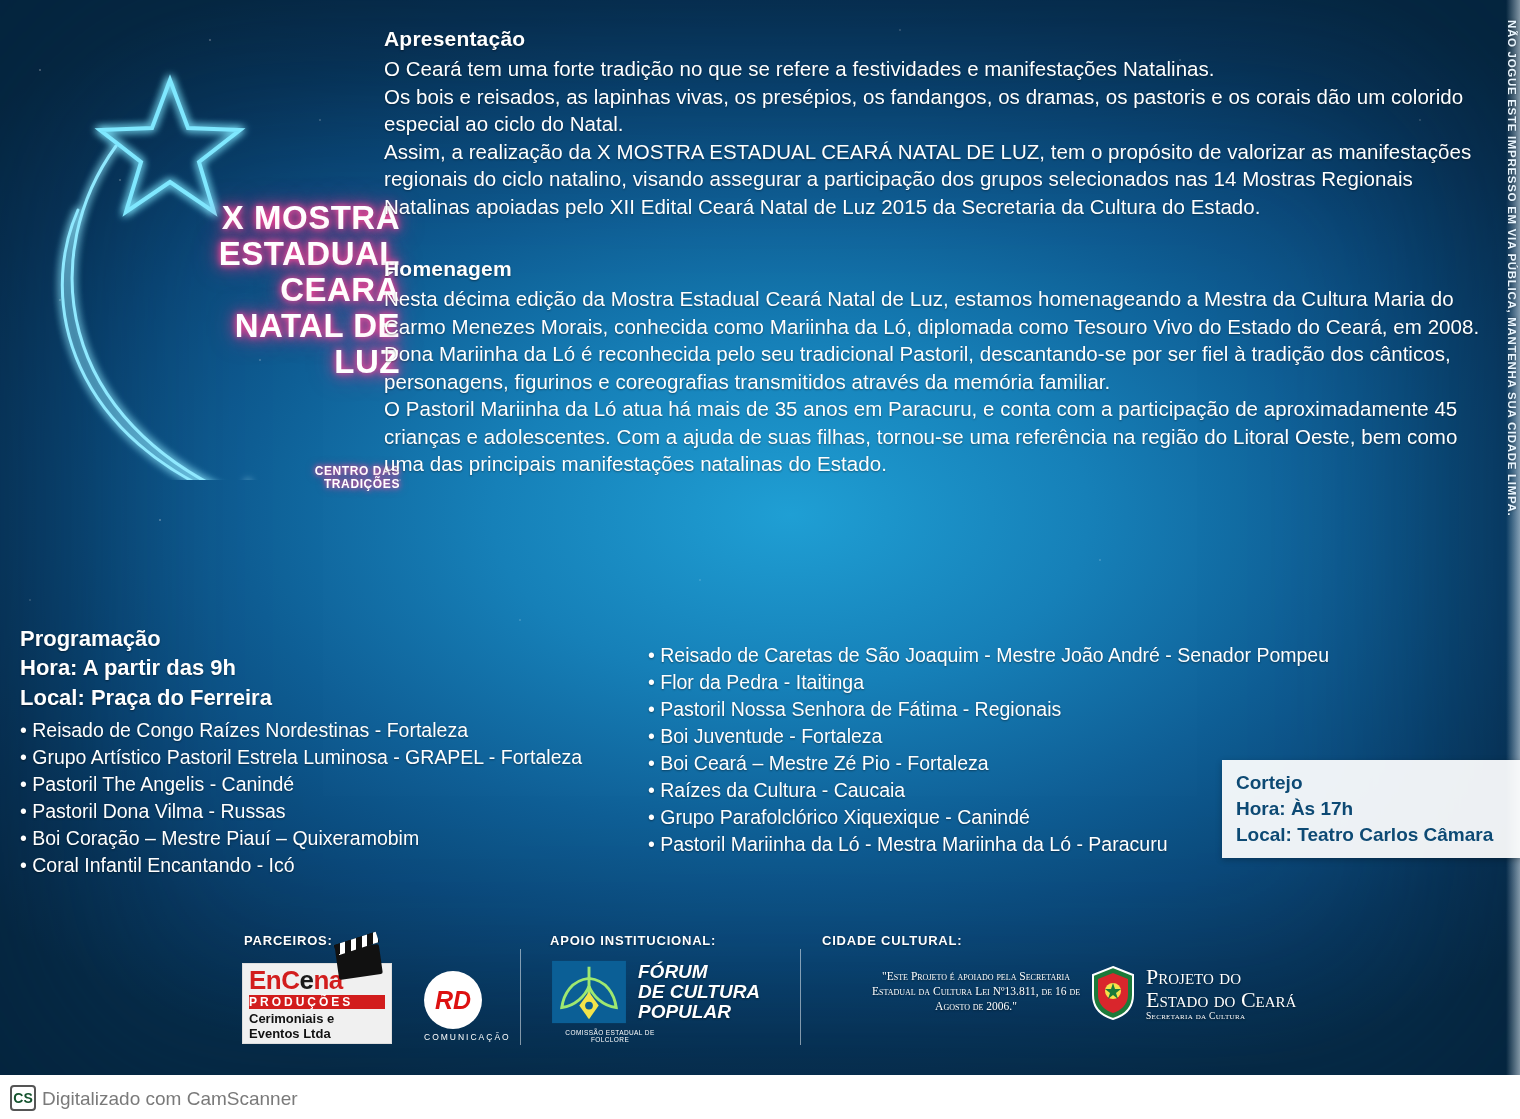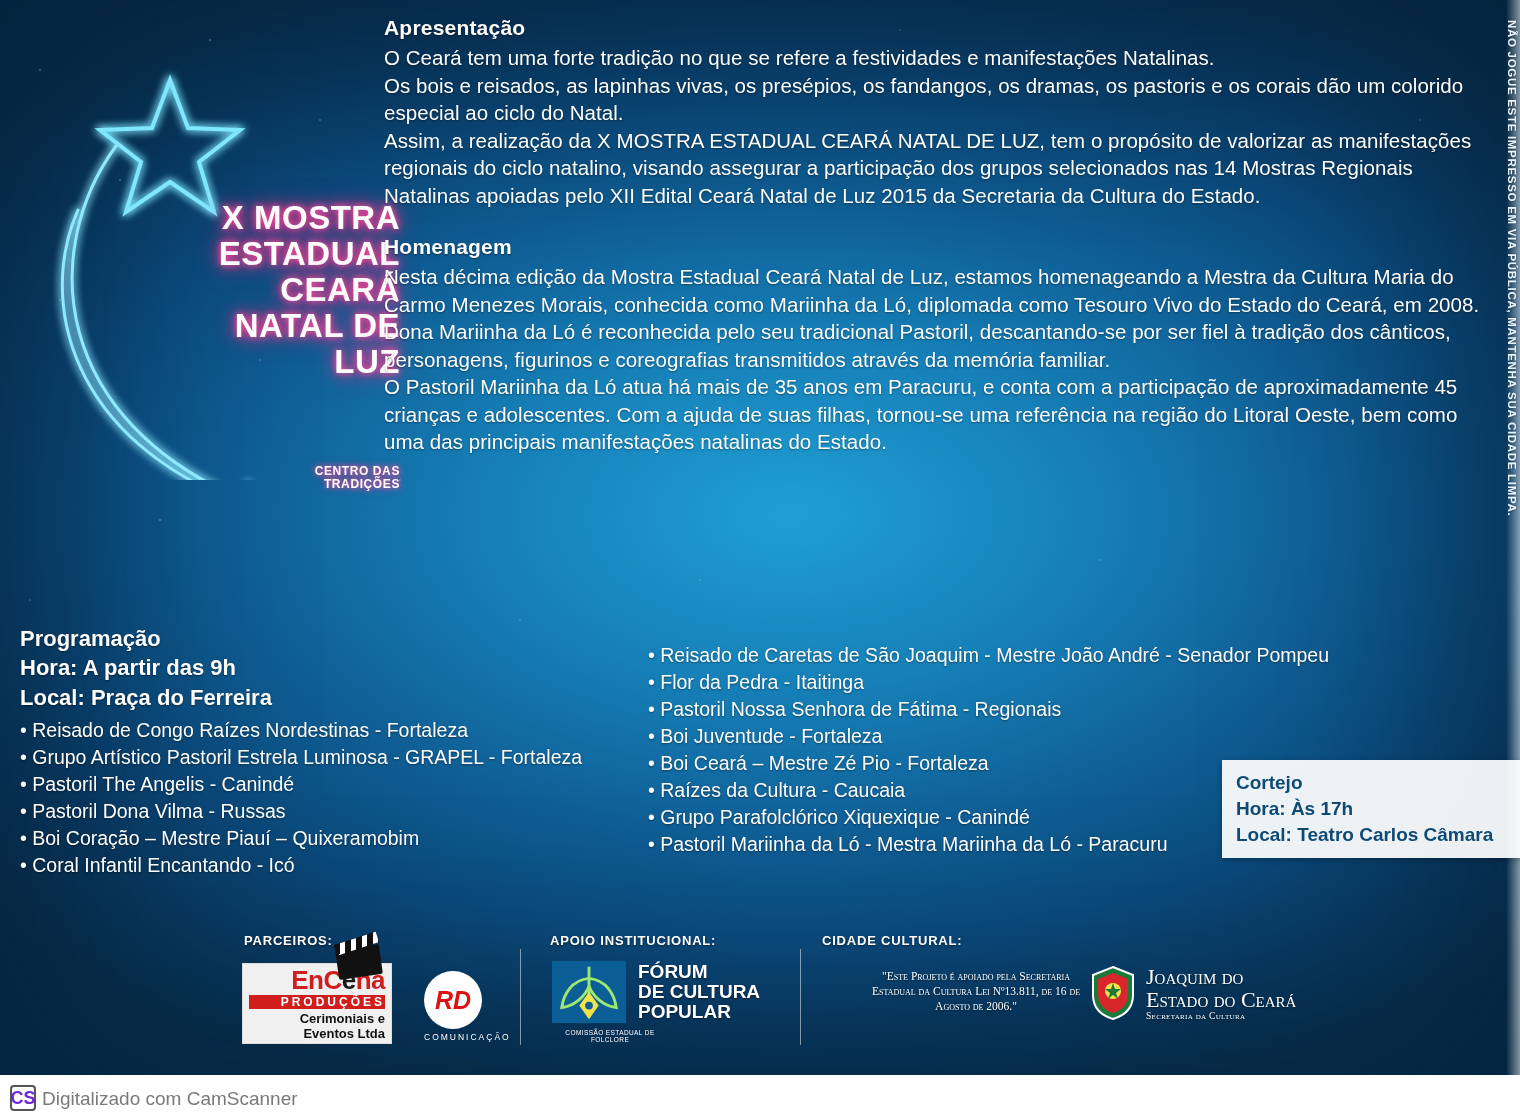--- a/index.html
+++ b/index.html
@@ -52,21 +52,21 @@
   }
   .logo-sub{
     position:absolute;left:200px;top:425px;width:180px;text-align:right;
     font-size:12px;font-weight:bold;line-height:13px;color:#ffffff;
     text-shadow:0 0 5px #ff4fa0,0 0 10px rgba(255,60,140,.7);
     letter-spacing:.6px;
   }
 
   
   .top-text{position:absolute;left:384px;top:14px;width:1096px;color:#fff;}
-  .sec-title{font-size:21px;font-weight:bold;margin:2px 0 4px 0;letter-spacing:.2px;
+  .sec-title{font-size:21px;font-weight:bold;margin:13px 0 4px 0;letter-spacing:.2px;
     text-shadow:0 1px 2px rgba(0,0,0,.45);}
   .sec-body{font-size:20.5px;line-height:27.5px;margin:0;letter-spacing:.05px;
     text-shadow:0 1px 2px rgba(0,0,0,.40);}
   .gap{height:24px;}
 
   
   .prog{position:absolute;left:20px;top:625px;width:620px;color:#fff;}
   .prog h3{margin:0;font-size:22px;font-weight:bold;line-height:28px;text-shadow:0 1px 2px rgba(0,0,0,.45);}
   .prog .meta{font-size:22px;font-weight:bold;line-height:30px;text-shadow:0 1px 2px rgba(0,0,0,.45);}
   ul.items{list-style:none;margin:4px 0 0 0;padding:0;}
@@ -93,57 +93,57 @@
     text-shadow:0 0 3px rgba(0,0,0,.4);
   }
 
   
   .footer{position:absolute;left:0;bottom:52px;width:1520px;height:140px;}
   .foot-label{position:absolute;font-size:13px;font-weight:bold;color:#fff;letter-spacing:.8px;
     text-shadow:0 1px 2px rgba(0,0,0,.5);}
   .divider{position:absolute;width:1px;height:96px;background:rgba(255,255,255,.5);top:22px;}
 
   .encena{position:absolute;left:242px;top:36px;width:150px;}
-  .encena .box{background:#f0f0f0;padding:3px 6px 2px 6px;border:1px solid #ddd;text-align:right;}
+  .encena .box{background:#f0f0f0;padding:3px 6px 2px 6px;border:1px solid #ddd;text-align:left;}
   .encena .name{font-size:26px;font-weight:bold;color:#d21d1d;letter-spacing:-.5px;line-height:26px;}
   .encena .name i{color:#1a1a1a;font-style:normal;}
   .encena .prod{background:#d21d1d;color:#fff;font-size:12px;font-weight:bold;letter-spacing:3px;margin-top:2px;}
   .encena .sub{font-size:13px;color:#111;font-weight:bold;margin-top:2px;}
   .clap{position:absolute;left:95px;top:-16px;width:44px;height:30px;background:#111;
     transform:rotate(-8deg);border-radius:2px;}
   .clap:before{content:"";position:absolute;left:0;top:-9px;width:44px;height:11px;background:#111;
     transform:rotate(-10deg);
     background-image:repeating-linear-gradient(110deg,#111 0 6px,#fff 6px 11px);}
 
   .rd{position:absolute;left:424px;top:44px;text-align:center;}
   .rd .circle{width:58px;height:58px;border-radius:50%;background:#fff;display:flex;align-items:center;
     justify-content:center;font-size:25px;font-weight:bold;color:#d11;font-style:italic;}
   .rd .cap{font-size:8.5px;color:#fff;letter-spacing:2px;margin-top:3px;text-align:right;}
 
   .forum{position:absolute;left:550px;top:30px;display:flex;align-items:center;gap:10px;}
   .forum .mark{width:78px;height:70px;}
-  .forum .flabel{font-size:19px;font-weight:bold;color:#fff;line-height:20px;
+  .forum .flabel{font-size:19px;font-style:italic;font-weight:bold;color:#fff;line-height:20px;
     text-shadow:0 1px 2px rgba(0,0,0,.5);}
   .forum .fcap{position:absolute;left:0;top:72px;width:120px;text-align:center;font-size:6.5px;color:#fff;letter-spacing:.4px;}
 
   .cultural{position:absolute;left:866px;top:42px;width:220px;color:#fff;font-size:11.5px;
     font-family:"Liberation Serif", serif;font-variant:small-caps;line-height:15px;text-align:center;
     text-shadow:0 1px 2px rgba(0,0,0,.5);}
   .gov{position:absolute;left:1090px;top:38px;display:flex;align-items:center;gap:10px;}
   .gov .shield{width:46px;height:56px;}
   .gov .gtext{font-family:"Liberation Serif", serif;color:#fff;font-variant:small-caps;
     text-shadow:0 1px 2px rgba(0,0,0,.5);}
   .gov .g1{font-size:22px;line-height:23px;}
   .gov .g2{font-size:22px;line-height:23px;}
   .gov .g3{font-size:9.5px;letter-spacing:.3px;}
 
   
   .cs-bar{position:absolute;left:0;bottom:0;width:1520px;height:44px;background:#ffffff;}
   .cs-logo{position:absolute;left:10px;top:10px;width:22px;height:22px;border:2px solid #555;
-    border-radius:4px;color:#6d28d9;font-size:18px;font-weight:bold;display:flex;align-items:center;
+    border-radius:4px;color:#14532d;font-size:14px;font-weight:bold;display:flex;align-items:center;
     justify-content:center;}
   .cs-text{position:absolute;left:42px;top:13px;font-size:19px;color:#7a7a7a;}
   .page-edge{position:absolute;right:0;top:0;width:14px;height:1075px;
     background:linear-gradient(90deg, rgba(255,255,255,0), rgba(235,245,250,.55));}
 </style>
 </head>
 <body>
 
 <div class="poster">
   <div class="stars"></div>
@@ -277,21 +277,21 @@
     <div class="cultural">"Este Projeto é apoiado pela Secretaria Estadual da Cultura Lei Nº13.811, de 16 de Agosto de 2006."</div>
 
     <div class="gov">
       <svg class="shield" viewBox="0 0 46 56">
         <path d="M23 2 L43 10 V30 C43 44 33 51 23 54 C13 51 3 44 3 30 V10 Z" fill="#1b7a3a" stroke="#fff" stroke-width="2"></path>
         <path d="M23 8 L38 14 V30 C38 40 30 46 23 48 C16 46 8 40 8 30 V14 Z" fill="#d9262c"></path>
         <circle cx="23" cy="26" r="8" fill="#f5e24a"></circle>
         <path d="M23 18 L25 24 L31 24 L26 28 L28 34 L23 30 L18 34 L20 28 L15 24 L21 24 Z" fill="#1b7a3a"></path>
       </svg>
       <div class="gtext">
-        <div class="g1">Joaquim do</div>
+        <div class="g1">Projeto do</div>
         <div class="g2">Estado do Ceará</div>
         <div class="g3">Secretaria da Cultura</div>
       </div>
     </div>
   </div>
 
   <div class="cs-bar">
     <div class="cs-logo">CS</div>
     <div class="cs-text">Digitalizado com CamScanner</div>
   </div>

